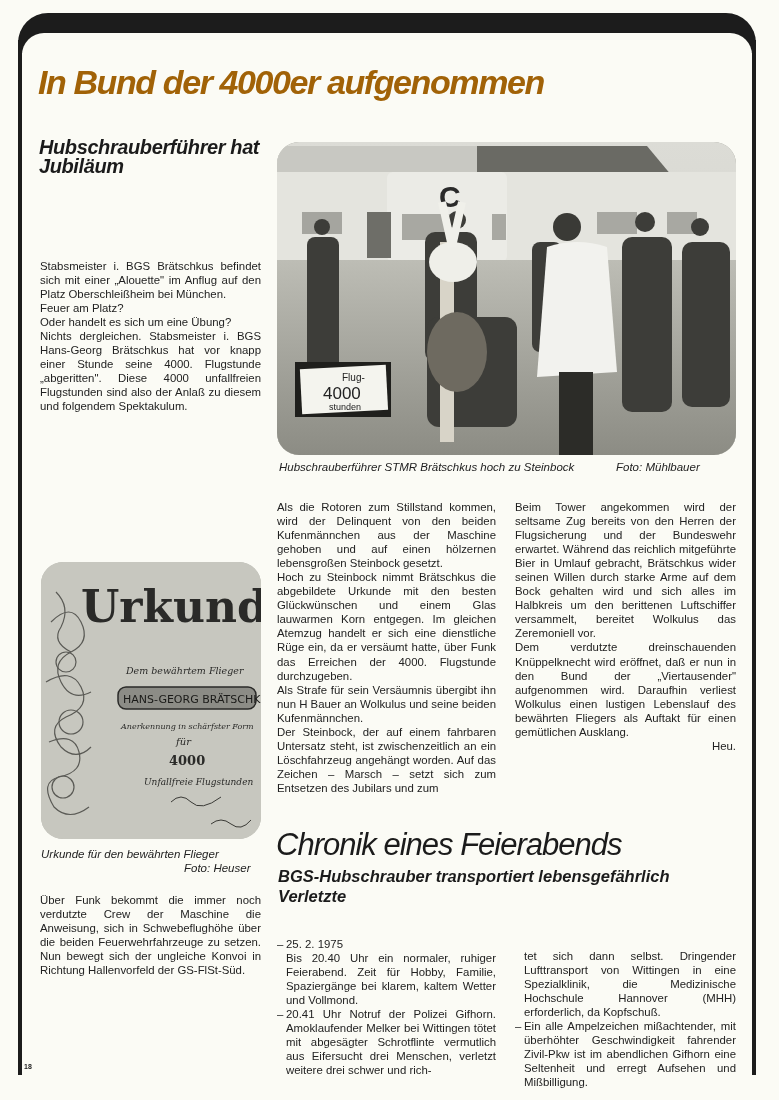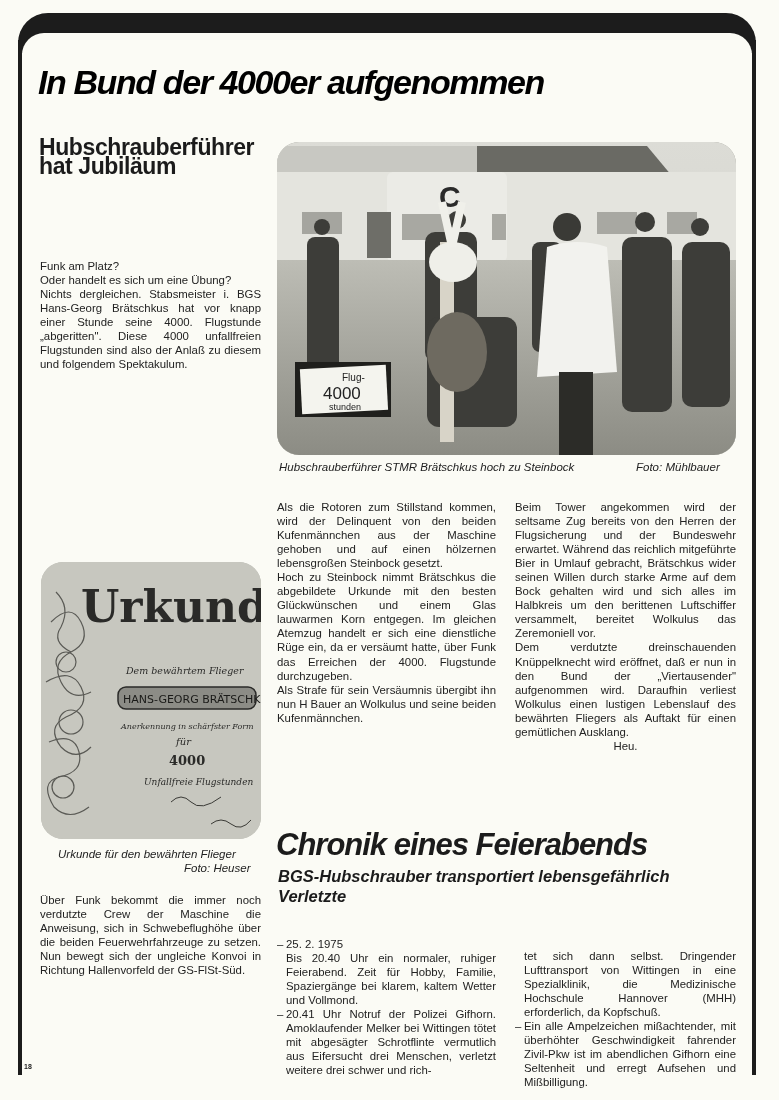--- a/index.html
+++ b/index.html
@@ -26,60 +26,60 @@
   }
   .frame-right {
     position: absolute; left: 752px; top: 40px; width: 4px; height: 1035px;
     background: #1c1c1c;
   }
   .main-title {
     position: absolute; left: 38px; top: 63px;
     font-family: "Liberation Sans", sans-serif;
     font-weight: bold; font-style: italic;
     font-size: 34px; letter-spacing: -1.4px;
-    color: #000000;
+    color: #a16207;
   }
   .sub-title {
     position: absolute; left: 39px; top: 138px; width: 230px;
-    font-weight: bold; 
-    font-size: 23px; line-height: 19px; letter-spacing: -0.4px;
+    font-weight: bold; font-style: italic;
+    font-size: 20px; line-height: 19px; letter-spacing: -0.4px;
   }
   .body-text {
     position: absolute;
     font-size: 11.4px; line-height: 14.05px;
     text-align: justify;
     color: #222;
   }
   .body-text p { margin: 0; }
   .col1-top { left: 40px; top: 259px; width: 221px; }
   .col1-bottom { left: 40px; top: 893px; width: 221px; }
   .col2-top { left: 277px; top: 500px; width: 219px; }
   .col3-top { left: 515px; top: 500px; width: 221px; }
   .col2-bottom { left: 277px; top: 937px; width: 219px; }
   .col3-bottom { left: 515px; top: 937px; width: 221px; margin-top: 12px; }
-  .signature { text-align: center; }
+  .signature { text-align: right; }
   .list-item { display: flex; }
   .dash { width: 9px; flex: none; }
   .list-body { flex: 1; text-align: justify; }
   .caption {
     position: absolute; font-style: italic; font-size: 11.5px; color: #222;
   }
   .photo {
     position: absolute; left: 277px; top: 142px; width: 459px; height: 313px;
     border-radius: 22px; overflow: hidden;
     background: #9a9a92;
   }
   .cert {
     position: absolute; left: 41px; top: 562px; width: 220px; height: 277px;
     border-radius: 22px; overflow: hidden;
     background: #b9b9b1;
   }
   .chronik-title {
     position: absolute; left: 276px; top: 827px;
-    font-weight: bold; font-style: italic; font-size: 31px; letter-spacing: -1px;
+    font-weight: normal; font-style: italic; font-size: 31px; letter-spacing: -1px;
   }
   .chronik-sub {
     position: absolute; left: 278px; top: 866px; width: 420px;
     font-weight: bold; font-style: italic; font-size: 16.5px; line-height: 20px;
   }
   .page-number {
     position: absolute; left: 24px; top: 1063px; font-size: 7px; font-weight: bold;
   }
 </style>
 </head>
@@ -87,21 +87,22 @@
 
 <div class="frame-top"></div>
 <div class="frame-top-inner"></div>
 <div class="frame-left"></div>
 <div class="frame-right"></div>
 
 <h1 class="main-title">In Bund der 4000er aufgenommen</h1>
 <h2 class="sub-title">Hubschrauberführer hat Jubiläum</h2>
 
 <div class="body-text col1-top">
-  <p>Funk am Platz?</p>
+  <p>Stabsmeister i. BGS Brätschkus befindet sich mit einer „Alouette" im Anflug auf den Platz Oberschleißheim bei München.</p>
+  <p>Feuer am Platz?</p>
   <p>Oder handelt es sich um eine Übung?</p>
   <p>Nichts dergleichen. Stabsmeister i. BGS Hans-Georg Brätschkus hat vor knapp einer Stunde seine 4000. Flugstunde „abgeritten". Diese 4000 unfallfreien Flugstunden sind also der Anlaß zu diesem und folgendem Spektakulum.</p>
 </div>
 
 <div class="photo">
   <svg width="459" height="313" viewBox="0 0 459 313">
     <defs>
       <linearGradient id="sky" x1="0" y1="0" x2="0" y2="1">
         <stop offset="0" stop-color="#dcdcd6"></stop>
         <stop offset="1" stop-color="#cfcfc8"></stop>
@@ -152,21 +153,21 @@
     <g>
       <rect x="18" y="220" width="96" height="55" fill="#1f1f1c"></rect>
       <rect x="24" y="225" width="86" height="45" fill="#f4f4ee" transform="rotate(-3 67 248)"></rect>
       <text x="65" y="239" font-family="Liberation Sans, sans-serif" font-size="10" fill="#222">Flug-</text>
       <text x="46" y="257" font-family="Liberation Sans, sans-serif" font-size="17" fill="#222">4000</text>
       <text x="52" y="268" font-family="Liberation Sans, sans-serif" font-size="9" fill="#222">stunden</text>
     </g>
   </svg>
 </div>
 <div class="caption" style="left:279px; top:461px;">Hubschrauberführer STMR Brätschkus hoch zu Steinbock</div>
-<div class="caption" style="left:636px; top:461px;">Foto: Mühlbauer</div>
+<div class="caption" style="left:616px; top:461px;">Foto: Mühlbauer</div>
 
 <div class="cert">
   <svg width="220" height="277" viewBox="0 0 220 277">
     <rect width="220" height="277" fill="#c7c7bf"></rect>
     <g stroke="#5a5a55" stroke-width="1.2" fill="none">
       <path d="M10 60 q20 -20 30 0 q10 20 -10 30 q-20 10 -10 30 q10 20 30 10"></path>
       <path d="M5 120 q25 -15 35 5 q10 20 -15 30 q-20 10 -5 30 q15 15 30 0"></path>
       <path d="M8 180 q25 -10 30 10 q5 20 -20 25 q-20 5 -5 30 q15 15 35 0"></path>
       <path d="M15 30 q15 15 5 35 q-10 15 10 25"></path>
       <circle cx="25" cy="100" r="10"></circle>
@@ -178,31 +179,32 @@
     <rect x="77" y="125" width="138" height="22" rx="8" fill="#8c8c86" stroke="#2a2a28" stroke-width="1.5"></rect>
     <text x="82" y="141" font-family="DejaVu Sans, sans-serif" font-size="11" fill="#1a1a18">HANS-GEORG BRÄTSCHKUS</text>
     <text x="80" y="167" font-family="DejaVu Serif, serif" font-style="italic" font-size="8" fill="#2a2a28">Anerkennung in schärfster Form</text>
     <text x="135" y="183" font-family="DejaVu Serif, serif" font-style="italic" font-size="10" fill="#2a2a28">für</text>
     <text x="128" y="203" font-family="DejaVu Serif, serif" font-weight="bold" font-size="13" fill="#2a2a28">4000</text>
     <text x="103" y="223" font-family="DejaVu Serif, serif" font-style="italic" font-size="9" fill="#2a2a28">Unfallfreie Flugstunden</text>
     <path d="M130 240 q10 -10 20 0 q10 10 30 -5" stroke="#3a3a36" fill="none"></path>
     <path d="M170 262 q10 -8 20 0 q10 8 20 -4" stroke="#3a3a36" fill="none"></path>
   </svg>
 </div>
-<div class="caption" style="left:41px; top:848px;margin-left:17px;">Urkunde für den bewährten Flieger</div>
+<div class="caption" style="left:41px; top:848px;">Urkunde für den bewährten Flieger</div>
 <div class="caption" style="left:184px; top:862px;">Foto: Heuser</div>
 
 <div class="body-text col1-bottom">
   <p>Über Funk bekommt die immer noch verdutzte Crew der Maschine die Anweisung, sich in Schwebeflughöhe über die beiden Feuerwehrfahrzeuge zu setzen. Nun bewegt sich der ungleiche Konvoi in Richtung Hallenvorfeld der GS-FlSt-Süd.</p>
 </div>
 
 <div class="body-text col2-top">
   <p>Als die Rotoren zum Stillstand kommen, wird der Delinquent von den beiden Kufenmännchen aus der Maschine gehoben und auf einen hölzernen lebensgroßen Steinbock gesetzt.</p>
   <p>Hoch zu Steinbock nimmt Brätschkus die abgebildete Urkunde mit den besten Glückwünschen und einem Glas lauwarmen Korn entgegen. Im gleichen Atemzug handelt er sich eine dienstliche Rüge ein, da er versäumt hatte, über Funk das Erreichen der 4000. Flugstunde durchzugeben.</p>
   <p>Als Strafe für sein Versäumnis übergibt ihn nun H Bauer an Wolkulus und seine beiden Kufenmännchen.</p>
+  <p>Der Steinbock, der auf einem fahrbaren Untersatz steht, ist zwischenzeitlich an ein Löschfahrzeug angehängt worden. Auf das Zeichen – Marsch – setzt sich zum Entsetzen des Jubilars und zum</p>
 </div>
 
 <div class="body-text col3-top">
   <p>Beim Tower angekommen wird der seltsame Zug bereits von den Herren der Flugsicherung und der Bundeswehr erwartet. Während das reichlich mitgeführte Bier in Umlauf gebracht, Brätschkus wider seinen Willen durch starke Arme auf dem Bock gehalten wird und sich alles im Halbkreis um den berittenen Luftschiffer versammelt, bereitet Wolkulus das Zeremoniell vor.</p>
   <p>Dem verdutzte dreinschauenden Knüppelknecht wird eröffnet, daß er nun in den Bund der „Viertausender" aufgenommen wird. Daraufhin verliest Wolkulus einen lustigen Lebenslauf des bewährten Fliegers als Auftakt für einen gemütlichen Ausklang.</p>
   <p class="signature">Heu.</p>
 </div>
 
 <h1 class="chronik-title">Chronik eines Feierabends</h1>
 <h2 class="chronik-sub">BGS-Hubschrauber transportiert lebensgefährlich Verletzte</h2>

